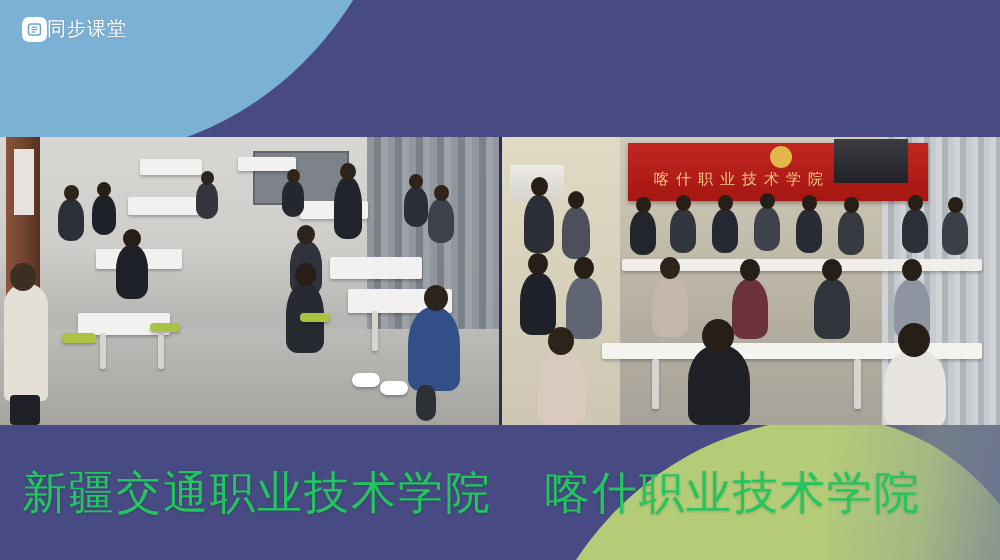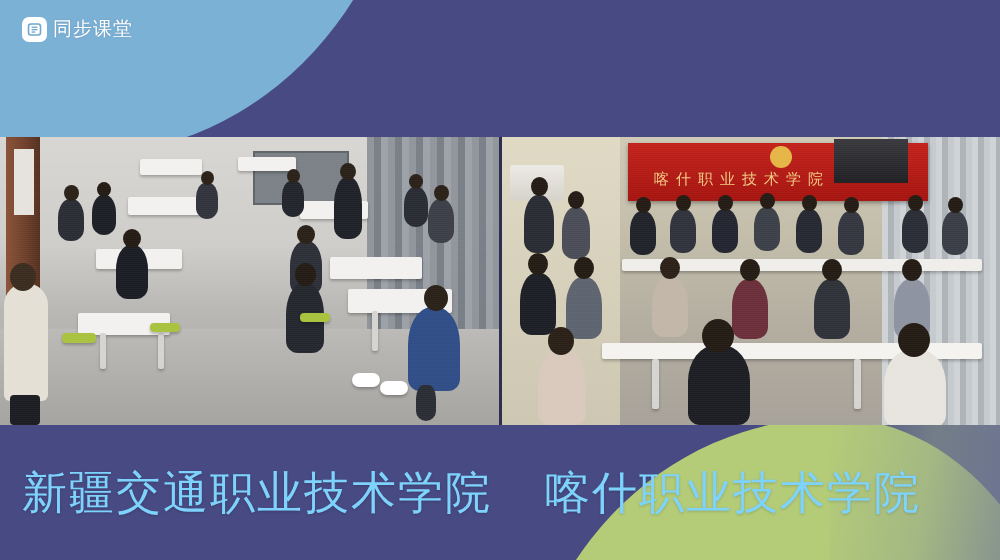--- a/index.html
+++ b/index.html
@@ -40,21 +40,21 @@
   }
 
   
   .header {
     position: absolute; left: 0; top: 0;
     width: 1000px; height: 137px;
     z-index: 6;
   }
   .brand-left {
     position: absolute; left: 22px; top: 16px;
-    display: flex; align-items: center; gap: 6px;
+    display: flex; align-items: center; gap: 0;
   }
   .brand-left .mark {
     width: 25px; height: 25px;
     border-radius: 7px;
     background: #ffffff;
     display: flex; align-items: center; justify-content: center;
   }
   .brand-left .mark svg { display: block; }
   .brand-left .txt {
     color: #ffffff;
@@ -162,21 +162,21 @@
     background: linear-gradient(180deg,#eceae4,#d5d2ca); border-radius:3px; }
 
   
   .caption-band {
     position: absolute; left: 0; top: 425px;
     width: 1000px; height: 135px;
     z-index: 7;
   }
   .caption {
     position: absolute; top: 50%; transform: translateY(-50%);
-    color: #7dd3fc;
+    color: #22c55e;
     font-size: 45px;
     letter-spacing: 2px;
     white-space: nowrap;
     font-weight: 400;
     font-family: "DejaVu Sans", "Liberation Sans", sans-serif;
     text-shadow: 0 1px 3px rgba(0,0,0,.18);
   }
   .caption-left  { left: 22px; }
   .caption-right { left: 545px; }
 

